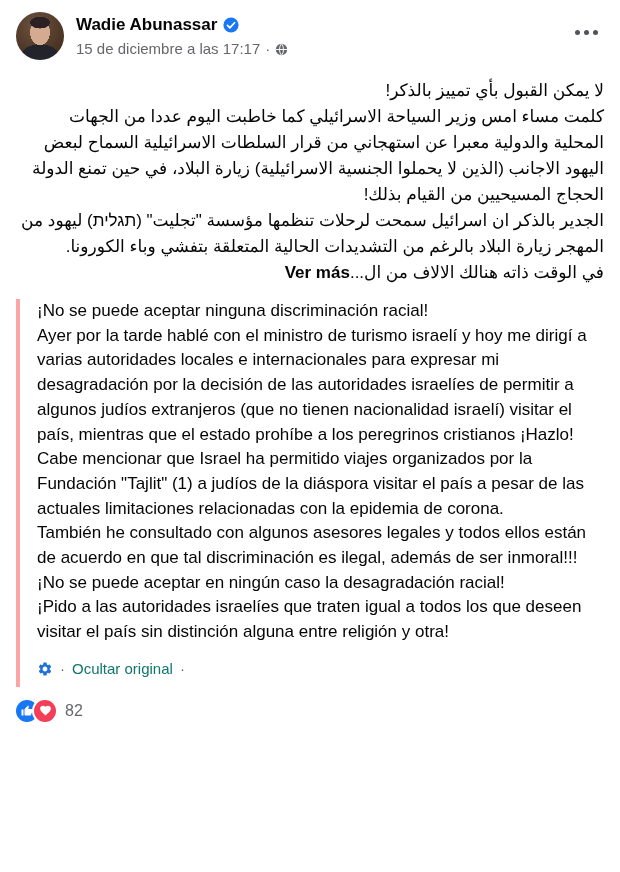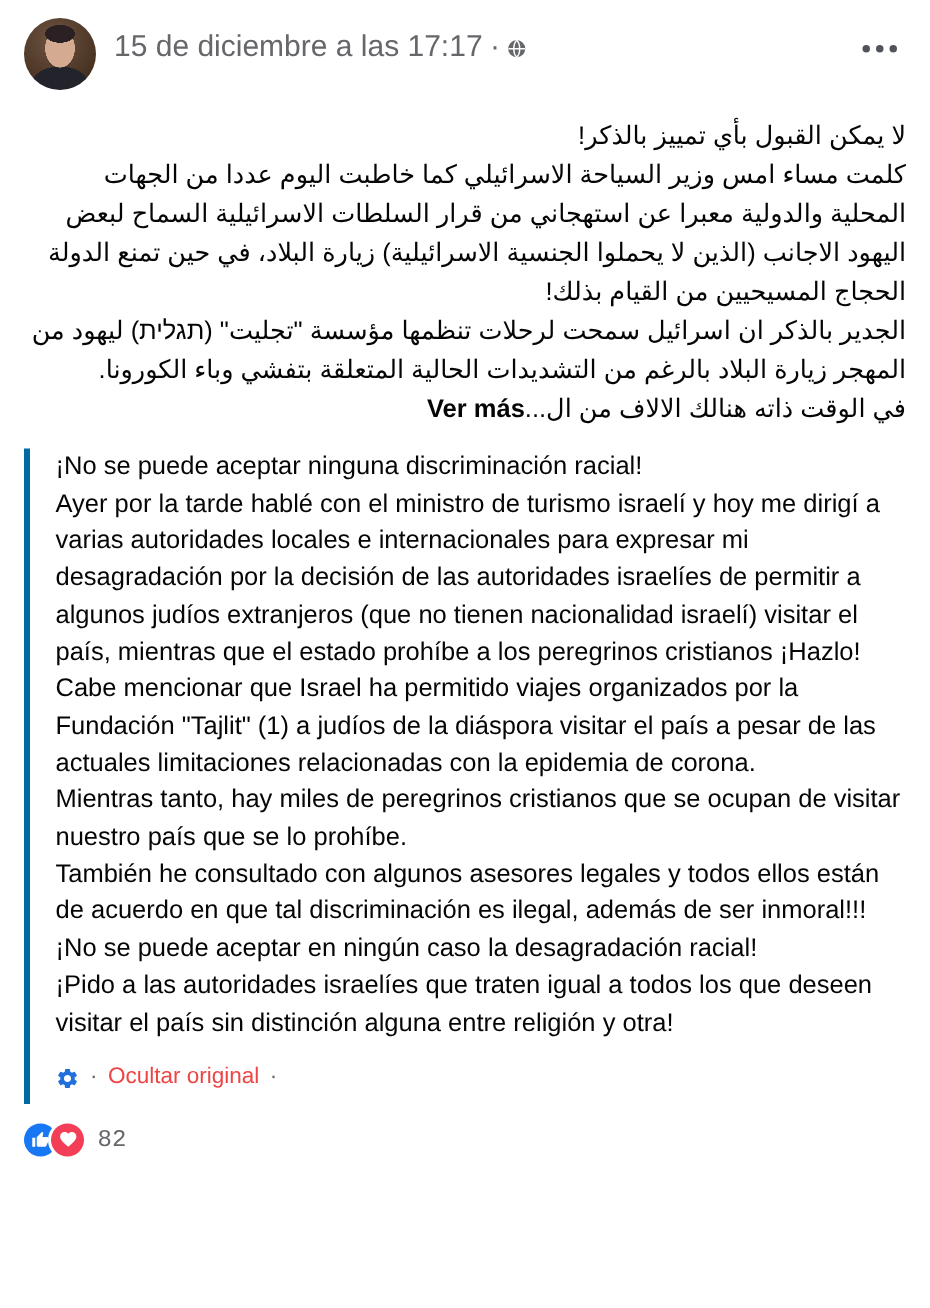--- a/index.html
+++ b/index.html
@@ -22,21 +22,21 @@
       radial-gradient(ellipse 10px 6px at 50% 22%, #2b2125 98%, transparent 100%),
       radial-gradient(ellipse 10px 13px at 50% 42%, #d4ab91 98%, transparent 100%),
       radial-gradient(ellipse 19px 12px at 50% 92%, #23232c 98%, transparent 100%),
       radial-gradient(circle at 42% 30%, #6e5342 0%, #45301f 75%);
   }
   .header-text { margin-left: 12px; flex: 1; padding-top: 3px; }
   .name-row { display: flex; align-items: center; gap: 6px; }
   .author-name { font-size: 17px; font-weight: 700; color: #050505; cursor: pointer; }
   .badge { display: inline-flex; }
   .badge svg { width: 16px; height: 16px; display: block; }
-  .meta { display: flex; align-items: center; gap: 5px; margin-top: 5px; font-size: 20px; color: #65676B; }
+  .meta { display: flex; align-items: center; gap: 5px; margin-top: 5px; font-size: 15px; color: #65676B; }
   .meta .ts { cursor: pointer; }
   .globe { display: inline-flex; margin-top: 1px; }
   .globe svg { width: 13px; height: 13px; display: block; }
   .more-btn { display: flex; gap: 4px; padding: 12px 6px; cursor: pointer; margin-top: 6px; }
   .more-btn .dot { width: 5px; height: 5px; border-radius: 50%; background: #50545a; }
 
   
   .post-text {
     padding: 18px 16px 0 16px;
     direction: rtl;
@@ -45,63 +45,72 @@
     line-height: 26px;
     color: #050505;
     unicode-bidi: plaintext;
   }
   .ar-par { direction: rtl; }
   .ver-mas { font-weight: 700; color: #050505; cursor: pointer; margin-inline-start: 6px; white-space: nowrap; }
 
   
   .translation {
     margin: 13px 16px 0 16px;
-    border-left: 4px solid #0369a1;
+    border-left: 4px solid #fca5a5;
     padding-left: 17px;
     font-size: 17px;
     line-height: 24.7px;
     color: #050505;
     padding-bottom: 3px;
   }
   .translation-footer {
     display: flex; align-items: center; gap: 7px;
     margin-top: 12px; padding-bottom: 2px;
     font-size: 15px; color: #65676B;
   }
   .gear { display: inline-flex; cursor: pointer; }
   .gear svg { width: 16px; height: 16px; display: block; }
-  .t-link { color: #ef4444; cursor: pointer; }
+  .t-link { color: #0f766e; cursor: pointer; }
 
   
   .engagement {
     display: flex; align-items: center; justify-content: space-between;
     padding: 13px 16px 14px 16px;
     color: #65676B; font-size: 16px;
   }
   .reactions { display: flex; align-items: center; cursor: pointer; }
   .reaction-icon {
     width: 22px; height: 22px; border-radius: 50%;
     display: flex; align-items: center; justify-content: center;
     position: relative;
   }
   .reaction-icon svg { display: block; }
   .r-like { background: #1878F3; z-index: 0; }
   .r-love { background: #F33E58; margin-left: -4px; z-index: 1; box-shadow: 0 0 0 2px #fff; }
-  .reaction-count { margin-left: 9px; cursor: pointer; font-family: Liberation Mono, monospace; }
+  .reaction-count { margin-left: 9px; cursor: pointer; }
   .counts { display: flex; gap: 13px; }
   .counts span { cursor: pointer; }
 </style>
 </head>
 <body>
 
 <div class="post">
 
   <div class="header">
     <div class="avatar"></div>
     <div class="header-text">
+      <div class="name-row">
+        <span class="author-name">Wadie Abunassar</span>
+        <span class="badge">
+          <svg viewBox="0 0 20 20">
+              <circle cx="10" cy="10" r="9.5" fill="#1877F2"></circle>
+              <path d="M5.6 10.6l3 3 5.8-6.4" stroke="#fff" stroke-width="2.2" fill="none" stroke-linecap="round" stroke-linejoin="round"></path>
+            </svg>
+        </span>
+      </div>
       <div class="meta">
         <span class="ts">15 de diciembre a las 17:17</span>
         <span>·</span>
         <span class="globe">
           <svg viewBox="0 0 16 16">
               <circle cx="8" cy="8" r="7" fill="#65676B"></circle>
               <path d="M1.2 8h13.6M8 1.2c3.2 2.5 3.2 11.1 0 13.6M8 1.2c-3.2 2.5-3.2 11.1 0 13.6" stroke="#fff" stroke-width="1.2" fill="none"></path>
             </svg>
         </span>
       </div>
@@ -120,21 +129,20 @@
         <div class="ar-par">الجدير بالذكر ان اسرائيل سمحت لرحلات تنظمها مؤسسة "تجليت" (תגלית) ليهود من المهجر زيارة البلاد بالرغم من التشديدات الحالية المتعلقة بتفشي وباء الكورونا.</div>
       </div>
     <div class="ar-par"><span>في الوقت ذاته هنالك الالاف من ال...</span><span class="ver-mas" dir="ltr">Ver más</span></div>
   </div>
 
   <div class="translation" lang="es">
     <div>
         <div class="tr-par">¡No se puede aceptar ninguna discriminación racial!</div>
         <div class="tr-par">Ayer por la tarde hablé con el ministro de turismo israelí y hoy me dirigí a varias autoridades locales e internacionales para expresar mi desagradación por la decisión de las autoridades israelíes de permitir a algunos judíos extranjeros (que no tienen nacionalidad israelí) visitar el país, mientras que el estado prohíbe a los peregrinos cristianos ¡Hazlo!</div>
         <div class="tr-par">Cabe mencionar que Israel ha permitido viajes organizados por la Fundación "Tajlit" (1) a judíos de la diáspora visitar el país a pesar de las actuales limitaciones relacionadas con la epidemia de corona.</div>
-        <div class="tr-par">Mientras tanto, hay miles de peregrinos cristianos que se ocupan de visitar nuestro país que se lo prohíbe.</div>
         <div class="tr-par">También he consultado con algunos asesores legales y todos ellos están de acuerdo en que tal discriminación es ilegal, además de ser inmoral!!!</div>
         <div class="tr-par">¡No se puede aceptar en ningún caso la desagradación racial!</div>
         <div class="tr-par">¡Pido a las autoridades israelíes que traten igual a todos los que deseen visitar el país sin distinción alguna entre religión y otra!</div>
       </div>
     <div class="translation-footer">
       <span class="gear">
         <svg viewBox="0 0 24 24" fill="#216FDB">
             <path d="M19.14 12.94c.04-.3.06-.61.06-.94 0-.32-.02-.64-.07-.94l2.03-1.58c.18-.14.23-.41.12-.61l-1.92-3.32c-.12-.22-.37-.29-.59-.22l-2.39.96c-.5-.38-1.03-.7-1.62-.94l-.36-2.54c-.04-.24-.24-.41-.48-.41h-3.84c-.24 0-.43.17-.47.41l-.36 2.54c-.59.24-1.13.56-1.62.94l-2.39-.96c-.22-.08-.47 0-.59.22L2.74 8.87c-.12.21-.08.47.12.61l2.03 1.58c-.05.3-.09.63-.09.94s.02.64.07.94l-2.03 1.58c-.18.14-.23.41-.12.61l1.92 3.32c.12.22.37.29.59.22l2.39-.96c.5.38 1.03.7 1.62.94l.36 2.54c.05.24.24.41.48.41h3.84c.24 0 .44-.17.47-.41l.36-2.54c.59-.24 1.13-.56 1.62-.94l2.39.96c.22.08.47 0 .59-.22l1.92-3.32c.12-.22.07-.47-.12-.61l-2.01-1.58zM12 15.6c-1.98 0-3.6-1.62-3.6-3.6s1.62-3.6 3.6-3.6 3.6 1.62 3.6 3.6-1.62 3.6-3.6 3.6z"></path>
           </svg>
       </span>

